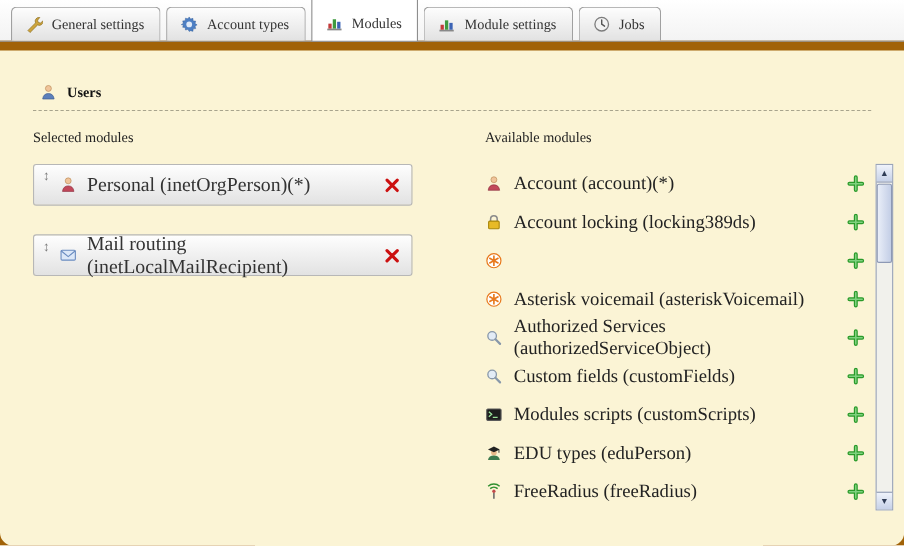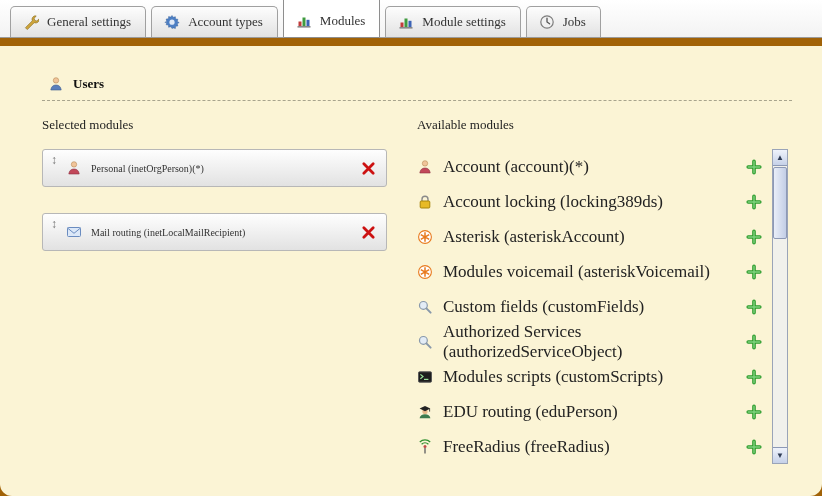--- a/index.html
+++ b/index.html
@@ -31,44 +31,43 @@
     border-color:#8e8e8e;
   }
   .ic{width:16px;height:16px;display:inline-flex;flex:0 0 auto;}
   .ic svg{width:100%;height:100%;display:block;}
 
   
   .content{
     position:absolute;top:46px;left:0;right:0;bottom:0;
     background:#fbf4d5;
     border-radius:0 0 12px 12px;
-    padding-left:12px;
   }
   .users-head{
     display:flex;align-items:center;gap:9px;
     margin:30px 30px 0 30px;padding:0 0 8px 6px;
     border-bottom:1px dashed #a8a48d;
     font-size:13px;font-weight:bold;color:#111;
   }
-  .cols{display:flex;margin:16px 30px 0 30px;}
+  .cols{display:flex;margin:16px 30px 0 30px;gap:36px;}
   .col-left{width:345px;flex:0 0 auto;}
   .col-right{margin-left:30px;width:371px;flex:0 0 auto;position:relative;}
   .col-title{font-size:13px;color:#222;height:16px;margin-bottom:16px;}
 
   
   .sel-box{
     display:flex;align-items:center;gap:9px;
     height:38px;box-sizing:border-box;
     padding:0 10px 0 8px;margin-bottom:26px;
     border:1px solid #b7b7b7;border-radius:3px;
     background:linear-gradient(#fefefe,#e2e2e2);
     cursor:move;
   }
   .handle{font-size:12px;color:#777;line-height:1;cursor:grab;align-self:flex-start;padding-top:4px;}
-  .sel-lbl{flex:1;font-size:10px;color:#333;}
+  .sel-lbl{flex:1;font-size:18px;color:#333;}
   .xbtn{width:15px;height:15px;display:inline-flex;cursor:pointer;}
   .xbtn svg{width:100%;height:100%;}
 
   
   .avail-rows{width:345px;}
   .avail-row{display:flex;align-items:center;gap:10px;height:35px;}
   .avail-lbl{font-size:17px;color:#222;flex:1;}
   .addbtn{width:16px;height:16px;display:inline-flex;cursor:pointer;margin-left:auto;}
   .addbtn svg{width:100%;height:100%;}
 
@@ -232,69 +231,68 @@
             </span>
           </div>
 
           <div class="avail-row">
             <span class="ic">
               <svg viewBox="0 0 16 16">
                   <circle cx="8" cy="8" r="6.4" fill="#fff" stroke="#e87a1e" stroke-width="1.1"></circle>
                   <path d="M8 3.2v9.6M3.8 5.6l8.4 4.8M12.2 5.6 3.8 10.4" stroke="#e87a1e" stroke-width="1.5"></path>
                 </svg>
             </span>
-            <span class="avail-lbl">Asterisk (asteriskAccount)</span>
             <span class="addbtn">
               <svg viewBox="0 0 16 16">
                   <path d="M8 2.2v11.6M2.2 8h11.6" stroke="#2a9a2a" stroke-width="3.6" stroke-linecap="round"></path>
                   <path d="M8 2.2v11.6M2.2 8h11.6" stroke="#7fd27f" stroke-width="1.4" stroke-linecap="round"></path>
                 </svg>
             </span>
           </div>
 
           <div class="avail-row">
             <span class="ic">
               <svg viewBox="0 0 16 16">
                   <circle cx="8" cy="8" r="6.4" fill="#fff" stroke="#e87a1e" stroke-width="1.1"></circle>
                   <path d="M8 3.2v9.6M3.8 5.6l8.4 4.8M12.2 5.6 3.8 10.4" stroke="#e87a1e" stroke-width="1.5"></path>
                 </svg>
             </span>
-            <span class="avail-lbl">Modules voicemail (asteriskVoicemail)</span>
+            <span class="avail-lbl">Asterisk voicemail (asteriskVoicemail)</span>
             <span class="addbtn">
               <svg viewBox="0 0 16 16">
                   <path d="M8 2.2v11.6M2.2 8h11.6" stroke="#2a9a2a" stroke-width="3.6" stroke-linecap="round"></path>
                   <path d="M8 2.2v11.6M2.2 8h11.6" stroke="#7fd27f" stroke-width="1.4" stroke-linecap="round"></path>
                 </svg>
             </span>
           </div>
 
           <div class="avail-row">
             <span class="ic">
               <svg viewBox="0 0 16 16">
                   <circle cx="6.4" cy="6.4" r="3.9" fill="#e3ecf6" stroke="#8898aa" stroke-width="1.2"></circle>
                   <path d="M9.4 9.4 13.6 13.6" stroke="#8898aa" stroke-width="2" stroke-linecap="round"></path>
                 </svg>
             </span>
-            <span class="avail-lbl">Custom fields (customFields)</span>
+            <span class="avail-lbl">Authorized Services (authorizedServiceObject)</span>
             <span class="addbtn">
               <svg viewBox="0 0 16 16">
                   <path d="M8 2.2v11.6M2.2 8h11.6" stroke="#2a9a2a" stroke-width="3.6" stroke-linecap="round"></path>
                   <path d="M8 2.2v11.6M2.2 8h11.6" stroke="#7fd27f" stroke-width="1.4" stroke-linecap="round"></path>
                 </svg>
             </span>
           </div>
 
           <div class="avail-row">
             <span class="ic">
               <svg viewBox="0 0 16 16">
                   <circle cx="6.4" cy="6.4" r="3.9" fill="#e3ecf6" stroke="#8898aa" stroke-width="1.2"></circle>
                   <path d="M9.4 9.4 13.6 13.6" stroke="#8898aa" stroke-width="2" stroke-linecap="round"></path>
                 </svg>
             </span>
-            <span class="avail-lbl">Authorized Services (authorizedServiceObject)</span>
+            <span class="avail-lbl">Custom fields (customFields)</span>
             <span class="addbtn">
               <svg viewBox="0 0 16 16">
                   <path d="M8 2.2v11.6M2.2 8h11.6" stroke="#2a9a2a" stroke-width="3.6" stroke-linecap="round"></path>
                   <path d="M8 2.2v11.6M2.2 8h11.6" stroke="#7fd27f" stroke-width="1.4" stroke-linecap="round"></path>
                 </svg>
             </span>
           </div>
 
           <div class="avail-row">
             <span class="ic">
@@ -315,21 +313,21 @@
 
           <div class="avail-row">
             <span class="ic">
               <svg viewBox="0 0 16 16">
                   <circle cx="8" cy="7.4" r="2.6" fill="#e8b88a"></circle>
                   <path d="M2.6 14.2c.4-2.8 2.5-4 5.4-4s5 1.2 5.4 4z" fill="#3d7a4e"></path>
                   <path d="M2.6 4.6 8 2l5.4 2.6L8 7.2z" fill="#222"></path>
                   <path d="M12.6 5v2.6" stroke="#222" stroke-width="0.8"></path>
                 </svg>
             </span>
-            <span class="avail-lbl">EDU routing (eduPerson)</span>
+            <span class="avail-lbl">EDU types (eduPerson)</span>
             <span class="addbtn">
               <svg viewBox="0 0 16 16">
                   <path d="M8 2.2v11.6M2.2 8h11.6" stroke="#2a9a2a" stroke-width="3.6" stroke-linecap="round"></path>
                   <path d="M8 2.2v11.6M2.2 8h11.6" stroke="#7fd27f" stroke-width="1.4" stroke-linecap="round"></path>
                 </svg>
             </span>
           </div>
 
           <div class="avail-row">
             <span class="ic">

